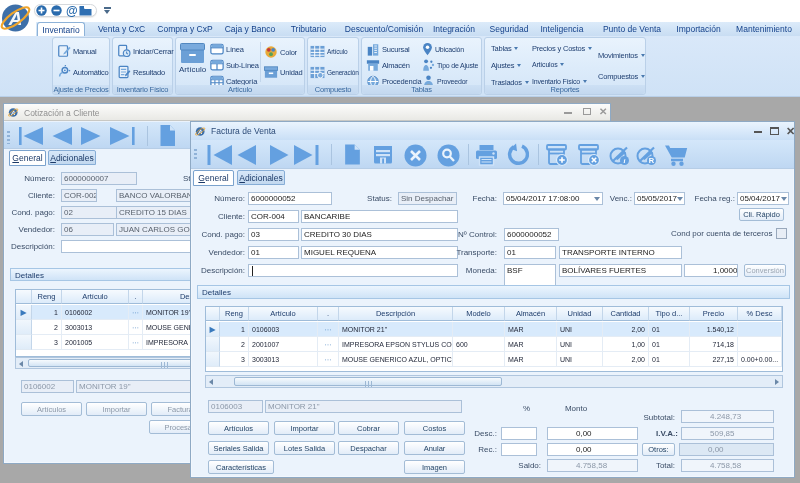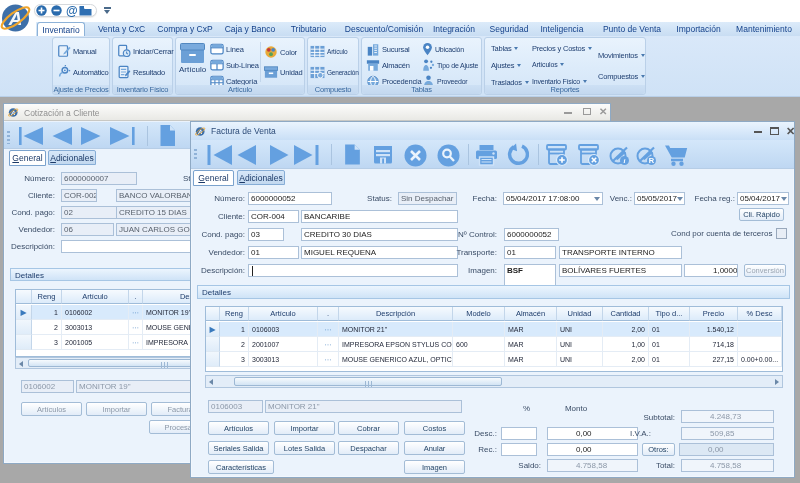--- a/index.html
+++ b/index.html
@@ -401,38 +401,38 @@
  <div class="tb" style="left:312px;top:70px;width:100px;height:13px;">05/04/2017 17:08:00<span style="position:absolute;right:2px;top:4px;width:0;height:0;border-left:3px solid transparent;border-right:3px solid transparent;border-top:4px solid #6a87a8;"></span></div>
  <div class="lbl" style="left:417px;top:72px;width:24px;">Venc.:</div>
  <div class="tb" style="left:443px;top:70px;width:51px;height:13px;">05/05/2017<span style="position:absolute;right:1px;top:4px;width:0;height:0;border-left:3px solid transparent;border-right:3px solid transparent;border-top:4px solid #6a87a8;"></span></div>
  <div class="lbl" style="left:497px;top:72px;width:47px;">Fecha reg.:</div>
  <div class="tb" style="left:546px;top:70px;width:52px;height:13px;">05/04/2017<span style="position:absolute;right:1px;top:4px;width:0;height:0;border-left:3px solid transparent;border-right:3px solid transparent;border-top:4px solid #6a87a8;"></span></div>
  <div class="btn" style="left:548px;top:86px;width:45px;height:13px;line-height:12px;">Cli. Rápido</div>
  <div class="lbl" style="left:0;top:90px;width:54px;">Cliente:</div>
  <div class="tb" style="left:57px;top:88px;width:51px;height:13px;">COR-004</div>
  <div class="tb" style="left:110px;top:88px;width:157px;height:13px;">BANCARIBE</div>
  <div class="lbl" style="left:0;top:108px;width:54px;">Cond. pago:</div>
- <div class="tb" style="left:57px;top:106px;width:36px;height:13px;">03</div>
+ <div class="tb" style="left:57px;top:106px;width:51px;height:13px;">03</div>
  <div class="tb" style="left:110px;top:106px;width:157px;height:13px;">CREDITO 30 DIAS</div>
  <div class="lbl" style="left:252px;top:108px;width:54px;">Nº Control:</div>
  <div class="tb" style="left:313px;top:106px;width:55px;height:13px;">6000000052</div>
  <div class="lbl" style="left:480px;top:107px;width:102px;text-align:left;">Cond por cuenta de terceros</div>
  <div class="abs" style="left:585px;top:106px;width:11px;height:11px;background:#e8eef6;border:1px solid #98a8bc;"></div>
  <div class="lbl" style="left:0;top:126px;width:54px;">Vendedor:</div>
  <div class="tb" style="left:57px;top:124px;width:51px;height:13px;">01</div>
  <div class="tb" style="left:110px;top:124px;width:157px;height:13px;">MIGUEL REQUENA</div>
  <div class="lbl" style="left:252px;top:126px;width:54px;">Transporte:</div>
  <div class="tb" style="left:313px;top:124px;width:52px;height:13px;">01</div>
  <div class="tb" style="left:368px;top:124px;width:123px;height:13px;">TRANSPORTE INTERNO</div>
  <div class="lbl" style="left:0;top:144px;width:54px;">Descripción:</div>
  <div class="tb" style="left:57px;top:142px;width:210px;height:13px;">
       <span style="position:absolute;left:3px;top:1px;width:1px;height:10px;background:#222;"></span>
     </div>
- <div class="lbl" style="left:252px;top:144px;width:54px;">Imagen:</div>
- <div class="tb" style="left:313px;top:142px;width:52px;height:30px;font-weight:bold;">BSF</div>
+ <div class="lbl" style="left:252px;top:144px;width:54px;">Moneda:</div>
+ <div class="tb" style="left:313px;top:142px;width:52px;height:30px;">BSF</div>
  <div class="tb" style="left:368px;top:142px;width:123px;height:13px;">BOLÍVARES FUERTES</div>
  <div class="tb num" style="left:493px;top:142px;width:54px;height:13px;">1,00000</div>
  <div class="btn" style="left:553px;top:142px;width:42px;height:13px;line-height:12px;color:#9aa5b2;">Conversión</div>
 
  <div class="gbar" style="left:6px;top:163px;width:593px;height:14px;">Detalles</div>
  <div class="grid" style="left:14px;top:184px;width:578px;height:66px;">
   <div class="ghead" style="left:0;width:14px;"></div>
   <div class="ghead" style="left:14px;width:29px;">Reng</div>
   <div class="ghead" style="left:43px;width:69px;">Artículo</div>
   <div class="ghead" style="left:112px;width:21px;">.</div>
@@ -508,21 +508,21 @@
  <div class="lbl" style="left:266px;top:307px;width:40px;">Desc.:</div>
  <div class="tb" style="left:310px;top:305px;width:36px;height:13px;"></div>
  <div class="tb num" style="left:356px;top:305px;width:91px;height:13px;">0,00</div>
  <div class="lbl" style="left:266px;top:323px;width:40px;">Rec.:</div>
  <div class="tb" style="left:310px;top:321px;width:36px;height:13px;"></div>
  <div class="tb num" style="left:356px;top:321px;width:91px;height:13px;">0,00</div>
  <div class="lbl" style="left:310px;top:339px;width:40px;">Saldo:</div>
  <div class="tb num gray" style="left:356px;top:337px;width:91px;height:13px;">4.758,58</div>
  <div class="lbl" style="left:424px;top:291px;width:60px;">Subtotal:</div>
  <div class="tb num gray" style="left:490px;top:288px;width:93px;height:13px;">4.248,73</div>
- <div class="lbl" style="left:400px;top:307px;width:60px;font-weight:normal;">I.V.A.:</div>
+ <div class="lbl" style="left:427px;top:307px;width:60px;font-weight:bold;">I.V.A.:</div>
  <div class="tb num gray" style="left:490px;top:305px;width:93px;height:13px;">509,85</div>
  <div class="btn" style="left:451px;top:321px;width:33px;height:13px;line-height:12px;">Otros:</div>
  <div class="tb num gray" style="left:488px;top:321px;width:95px;height:13px;background:#dce8f4;">0,00</div>
  <div class="lbl" style="left:424px;top:339px;width:60px;">Total:</div>
  <div class="tb num gray" style="left:490px;top:337px;width:93px;height:13px;">4.758,58</div>
 </div>
 <div id="logo" class="abs" style="left:0;top:2px;width:34px;height:34px;z-index:10;">
 <svg width="34" height="32" viewBox="0 0 34 32">
   <circle cx="15.5" cy="16" r="13.5" fill="#3d6fa8"></circle>
   <text x="15.5" y="22.5" font-family="Liberation Sans" font-size="19" font-weight="bold" fill="#f4f6f9" text-anchor="middle" font-style="italic">A</text>

